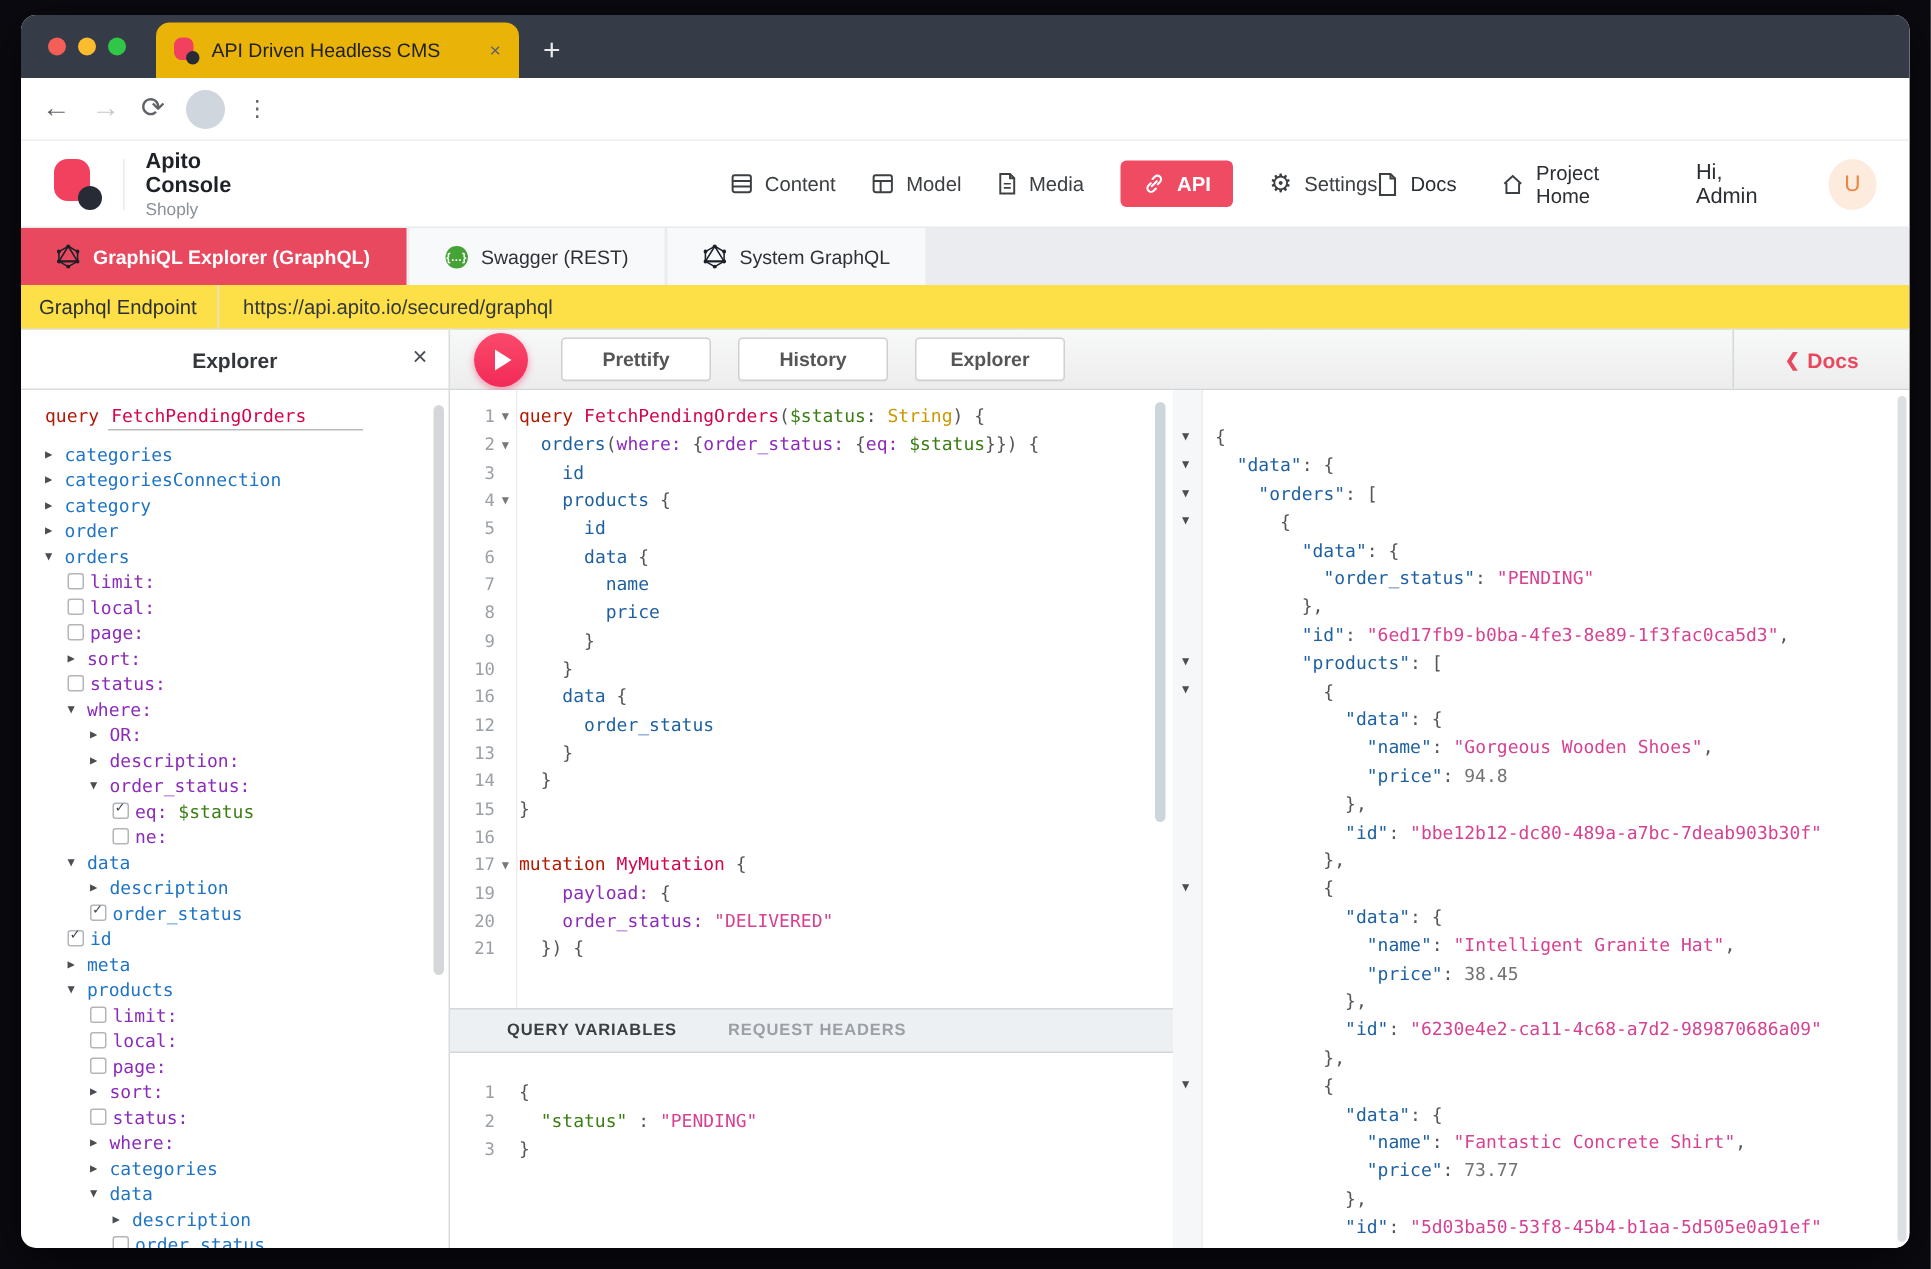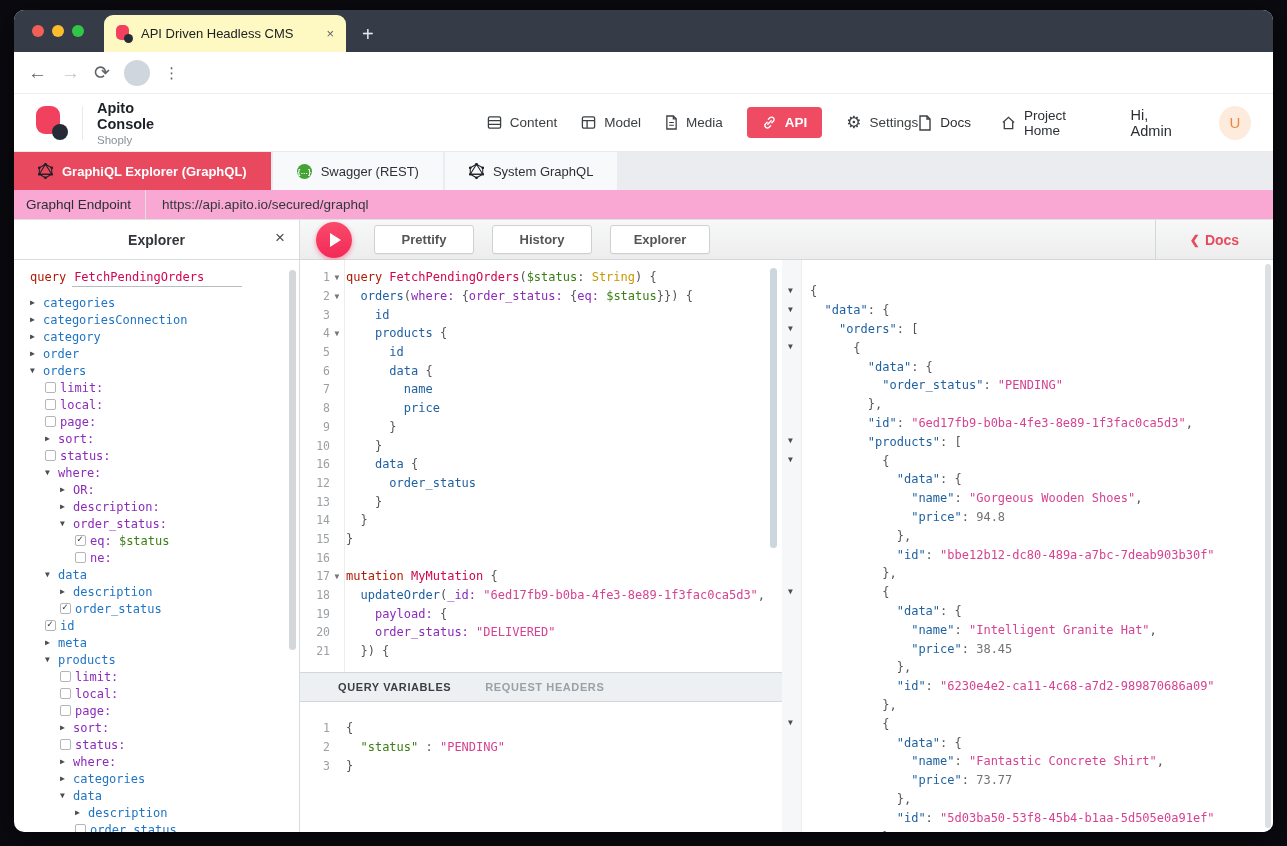--- a/index.html
+++ b/index.html
@@ -6,21 +6,21 @@
   html,body { width:1287px; height:846px; overflow:hidden; background:#0a0a10;
     font-family:"Liberation Sans", sans-serif; }
   .window { position:absolute; left:14px; top:10px; width:1259px; height:822px;
     background:#fff; border-radius:10px; overflow:hidden; box-shadow:0 6px 30px rgba(0,0,0,.6); }
 
   
   .titlebar { height:42px; background:#363c47; display:flex; align-items:flex-end; }
   .lights { display:flex; gap:8px; align-items:center; height:42px; padding:0 18px 0 18px; }
   .light { width:12px; height:12px; border-radius:50%; }
   .l-red{background:#f35f57}.l-yellow{background:#fbbd2e}.l-green{background:#30c748}
-  .btab { display:flex; align-items:center; gap:8px; background:#fef9c3; height:37px;
+  .btab { display:flex; align-items:center; gap:8px; background:#eab308; height:37px;
     border-radius:9px 9px 0 0; padding:0 12px 0 12px; width:242px; margin-left:2px; }
   .btab-title { font-size:13px; color:#202124; white-space:nowrap; overflow:hidden; flex:1; }
   .btab-close { color:#5f6368; font-size:13px; cursor:default; }
   .newtab { color:#e8eaed; font-size:20px; font-weight:300; margin-left:16px; padding-bottom:6px; }
   .favicon { position:relative; width:17px; height:18px; flex:0 0 auto; }
   .favicon .pk { position:absolute; left:0; top:0; width:13px; height:15px; background:#f2415f; border-radius:5px; }
   .favicon .dk { position:absolute; right:0; bottom:0; width:9px; height:9px; background:#262b36; border-radius:50%; }
 
   
   .urlbar { height:42px; background:#fff; display:flex; align-items:center; padding:0 14px; gap:14px;
@@ -56,21 +56,21 @@
 
   
   .apitabs { height:38px; background:#eaecef; display:flex; align-items:stretch; }
   .apitab { display:flex; align-items:center; gap:9px; padding:0 24px; font-size:13px;
     background:#f8f9fa; color:#2d3136; margin-right:2px; }
   .apitab.active { background:#e8495f; color:#fff; font-weight:bold; }
   .swagger-dot { width:15px; height:15px; border-radius:50%; background:#45a336; color:#fff;
     font-size:7.5px; font-weight:bold; display:flex; align-items:center; justify-content:center; }
 
   
-  .endpointbar { height:30px; background:#f9a8d4; border-bottom:1px solid #dfe1e4; display:flex; align-items:center; }
+  .endpointbar { height:30px; background:#fde047; border-bottom:1px solid #dfe1e4; display:flex; align-items:center; }
   .ep-label { font-size:13.5px; color:#2b2f33; padding:0 14px 0 12px; border-right:1px solid #dfe1e4;
     height:100%; display:flex; align-items:center; }
   .ep-url { font-size:13.5px; color:#33373b; padding-left:16px; }
 
   
   .midrow { height:40px; display:flex; }
   .sidebar-head { width:286px; background:#fff; border-right:1px solid #d9dcdf; border-bottom:1px solid #d9dcdf;
     display:flex; align-items:center; justify-content:center; position:relative; }
   .sidebar-title { font-size:14px; font-weight:bold; color:#33373b; }
   .sidebar-close { position:absolute; right:14px; top:8px; font-size:17px; color:#4a4e53; }
@@ -368,21 +368,20 @@
             <div class="ed-line"><span class="ed-ln">8</span><span class="ed-fold"></span><span class="ed-code"><span class="c-p">        </span><span class="c-f">price</span></span></div>
             <div class="ed-line"><span class="ed-ln">9</span><span class="ed-fold"></span><span class="ed-code"><span class="c-p">      }</span></span></div>
             <div class="ed-line"><span class="ed-ln">10</span><span class="ed-fold"></span><span class="ed-code"><span class="c-p">    }</span></span></div>
             <div class="ed-line"><span class="ed-ln">16</span><span class="ed-fold"></span><span class="ed-code"><span class="c-p">    </span><span class="c-f">data</span><span class="c-p"> {</span></span></div>
             <div class="ed-line"><span class="ed-ln">12</span><span class="ed-fold"></span><span class="ed-code"><span class="c-p">      </span><span class="c-f">order_status</span></span></div>
             <div class="ed-line"><span class="ed-ln">13</span><span class="ed-fold"></span><span class="ed-code"><span class="c-p">    }</span></span></div>
             <div class="ed-line"><span class="ed-ln">14</span><span class="ed-fold"></span><span class="ed-code"><span class="c-p">  }</span></span></div>
             <div class="ed-line"><span class="ed-ln">15</span><span class="ed-fold"></span><span class="ed-code"><span class="c-p">}</span></span></div>
             <div class="ed-line"><span class="ed-ln">16</span><span class="ed-fold"></span><span class="ed-code"></span></div>
             <div class="ed-line"><span class="ed-ln">17</span><span class="ed-fold">▼</span><span class="ed-code"><span class="c-k">mutation</span><span class="c-p"> </span><span class="c-d">MyMutation</span><span class="c-p"> {</span></span></div>
-            <div class="ed-line"><span class="ed-ln">18</span><span class="ed-fold"></span><span class="ed-code"><span class="c-p">  </span><span class="c-f">updateOrder</span><span class="c-p">(</span><span class="c-a">_id:</span><span class="c-p"> </span><span class="c-s">"6ed17fb9-b0ba-4fe3-8e89-1f3fac0ca5d3"</span><span class="c-p">,</span></span></div>
             <div class="ed-line"><span class="ed-ln">19</span><span class="ed-fold"></span><span class="ed-code"><span class="c-p">    </span><span class="c-a">payload:</span><span class="c-p"> {</span></span></div>
             <div class="ed-line"><span class="ed-ln">20</span><span class="ed-fold"></span><span class="ed-code"><span class="c-p">    </span><span class="c-a">order_status:</span><span class="c-p"> </span><span class="c-s">"DELIVERED"</span></span></div>
             <div class="ed-line"><span class="ed-ln">21</span><span class="ed-fold"></span><span class="ed-code"><span class="c-p">  }) {</span></span></div>
           </div>
         <div class="ed-thumb"></div>
       </div>
       <div class="varheader">
         <span class="vartab">QUERY VARIABLES</span>
         <span class="vartab dim">REQUEST HEADERS</span>
       </div>

